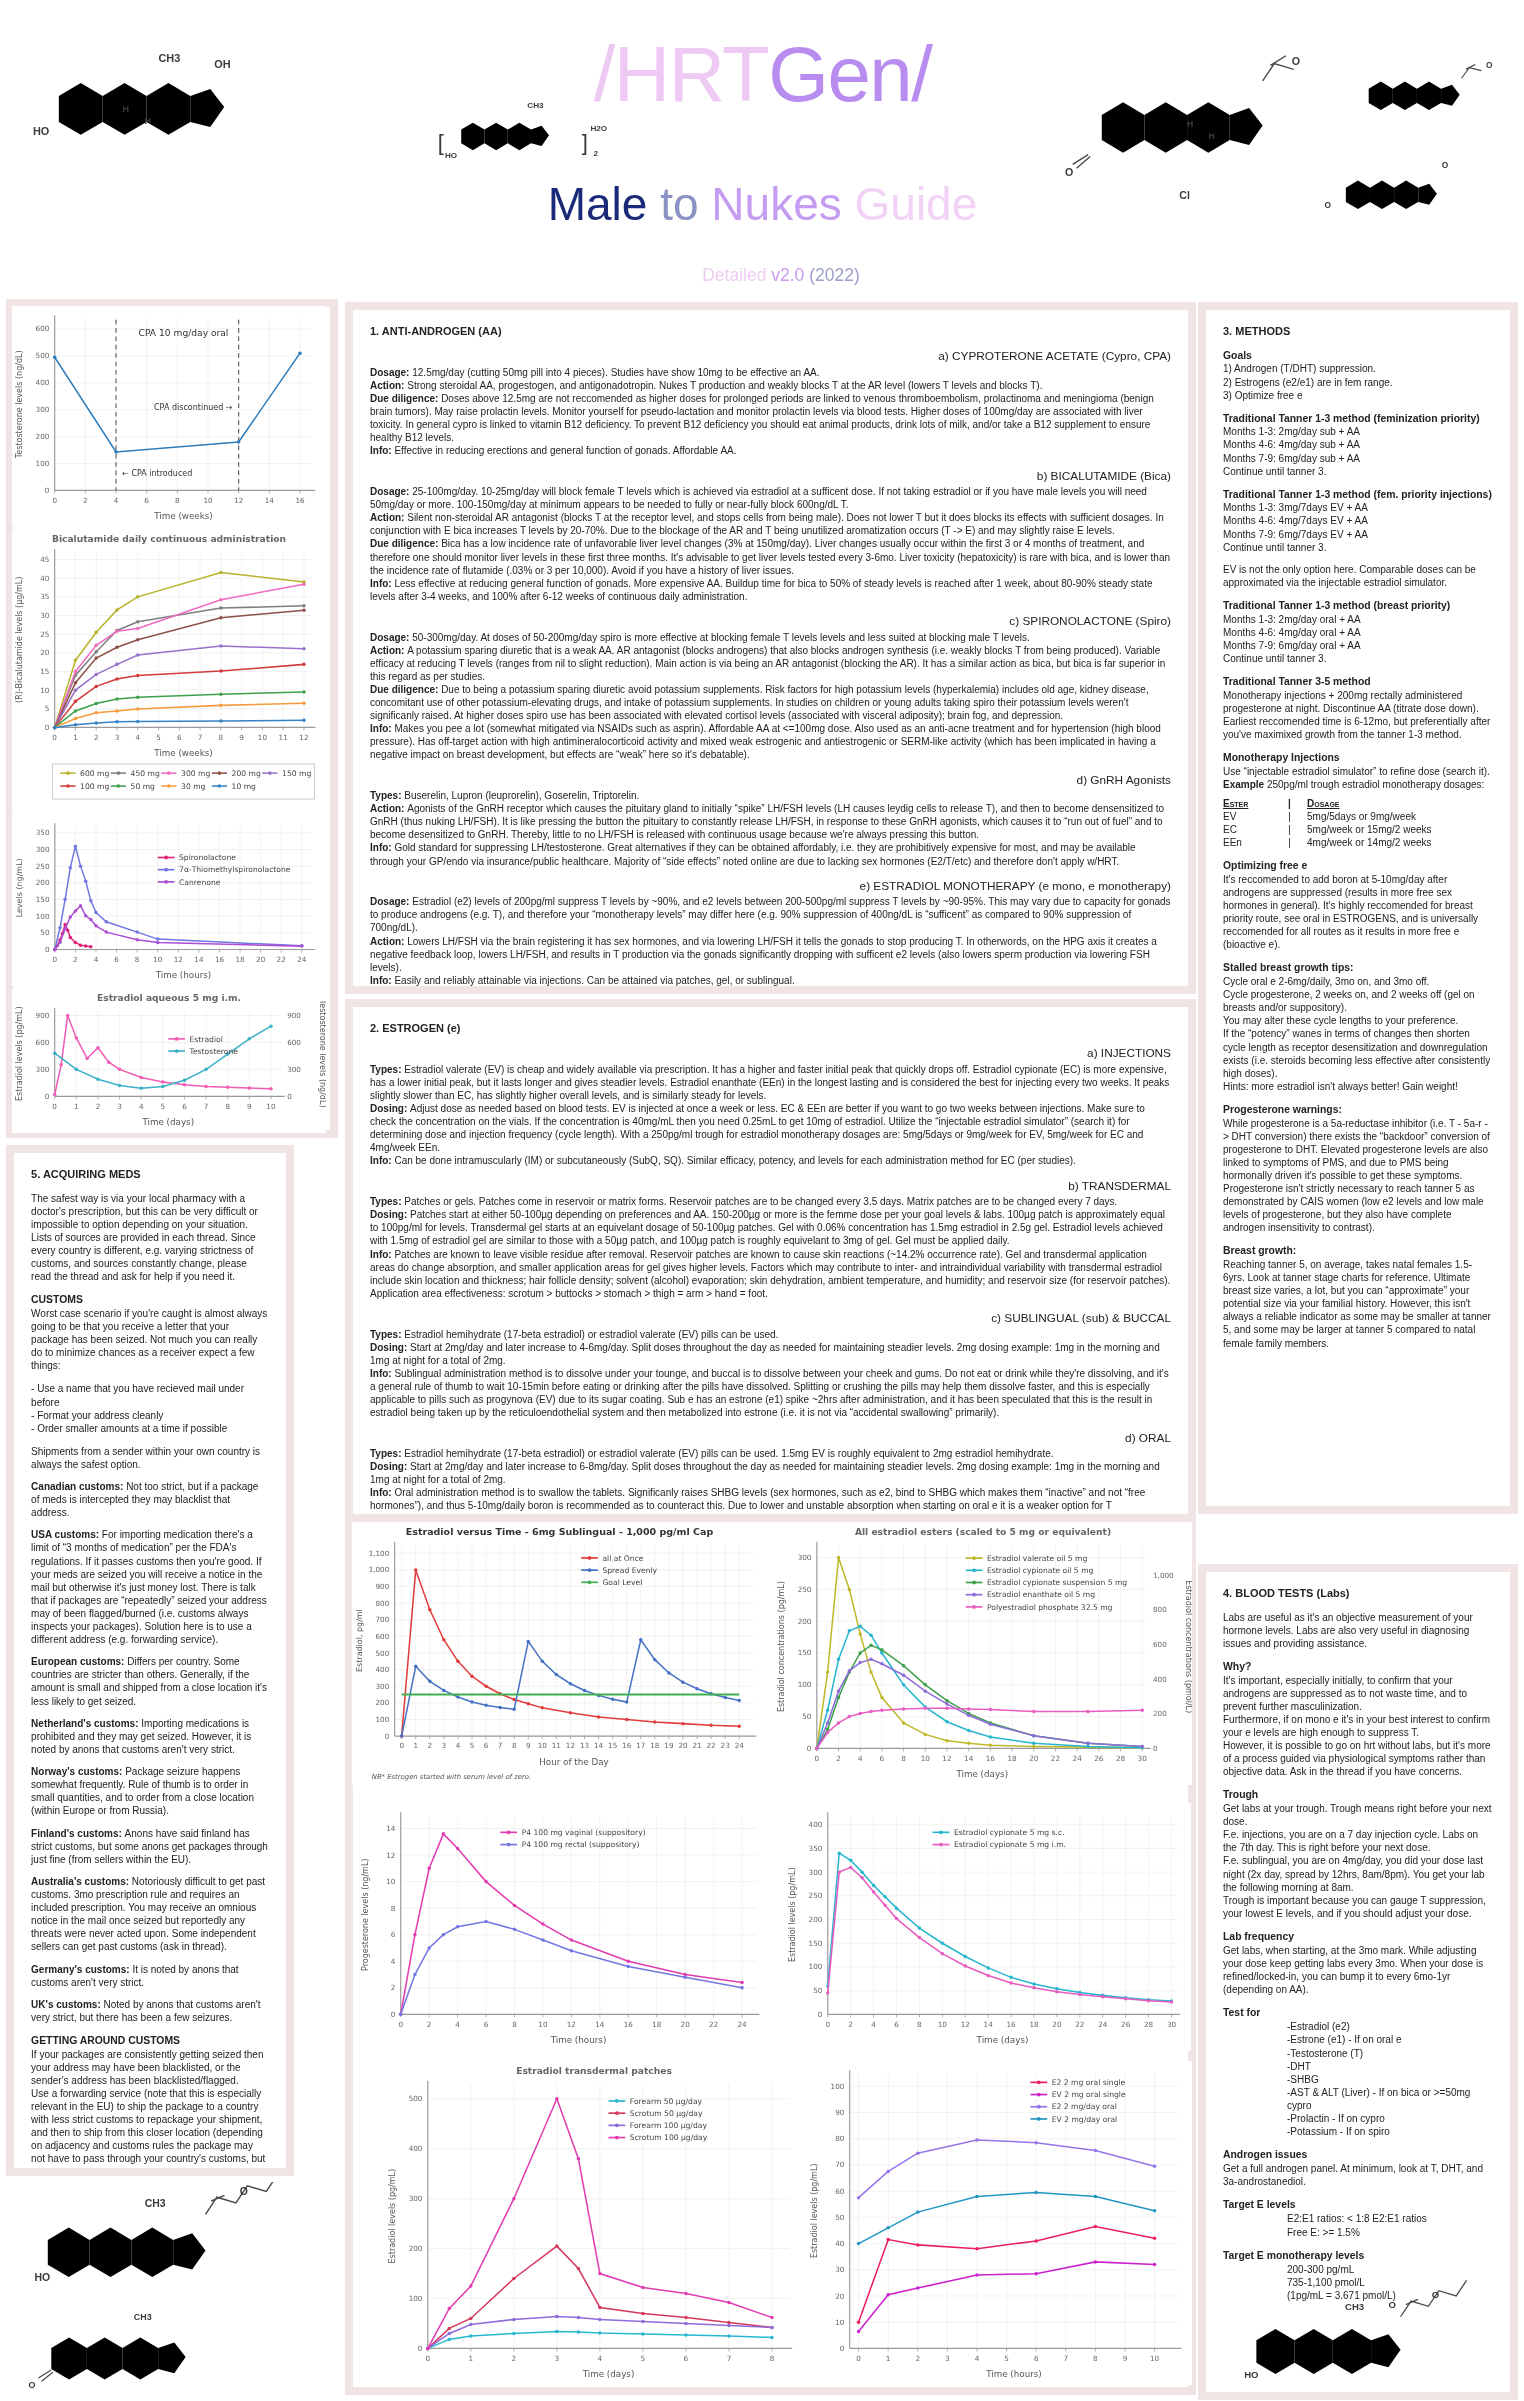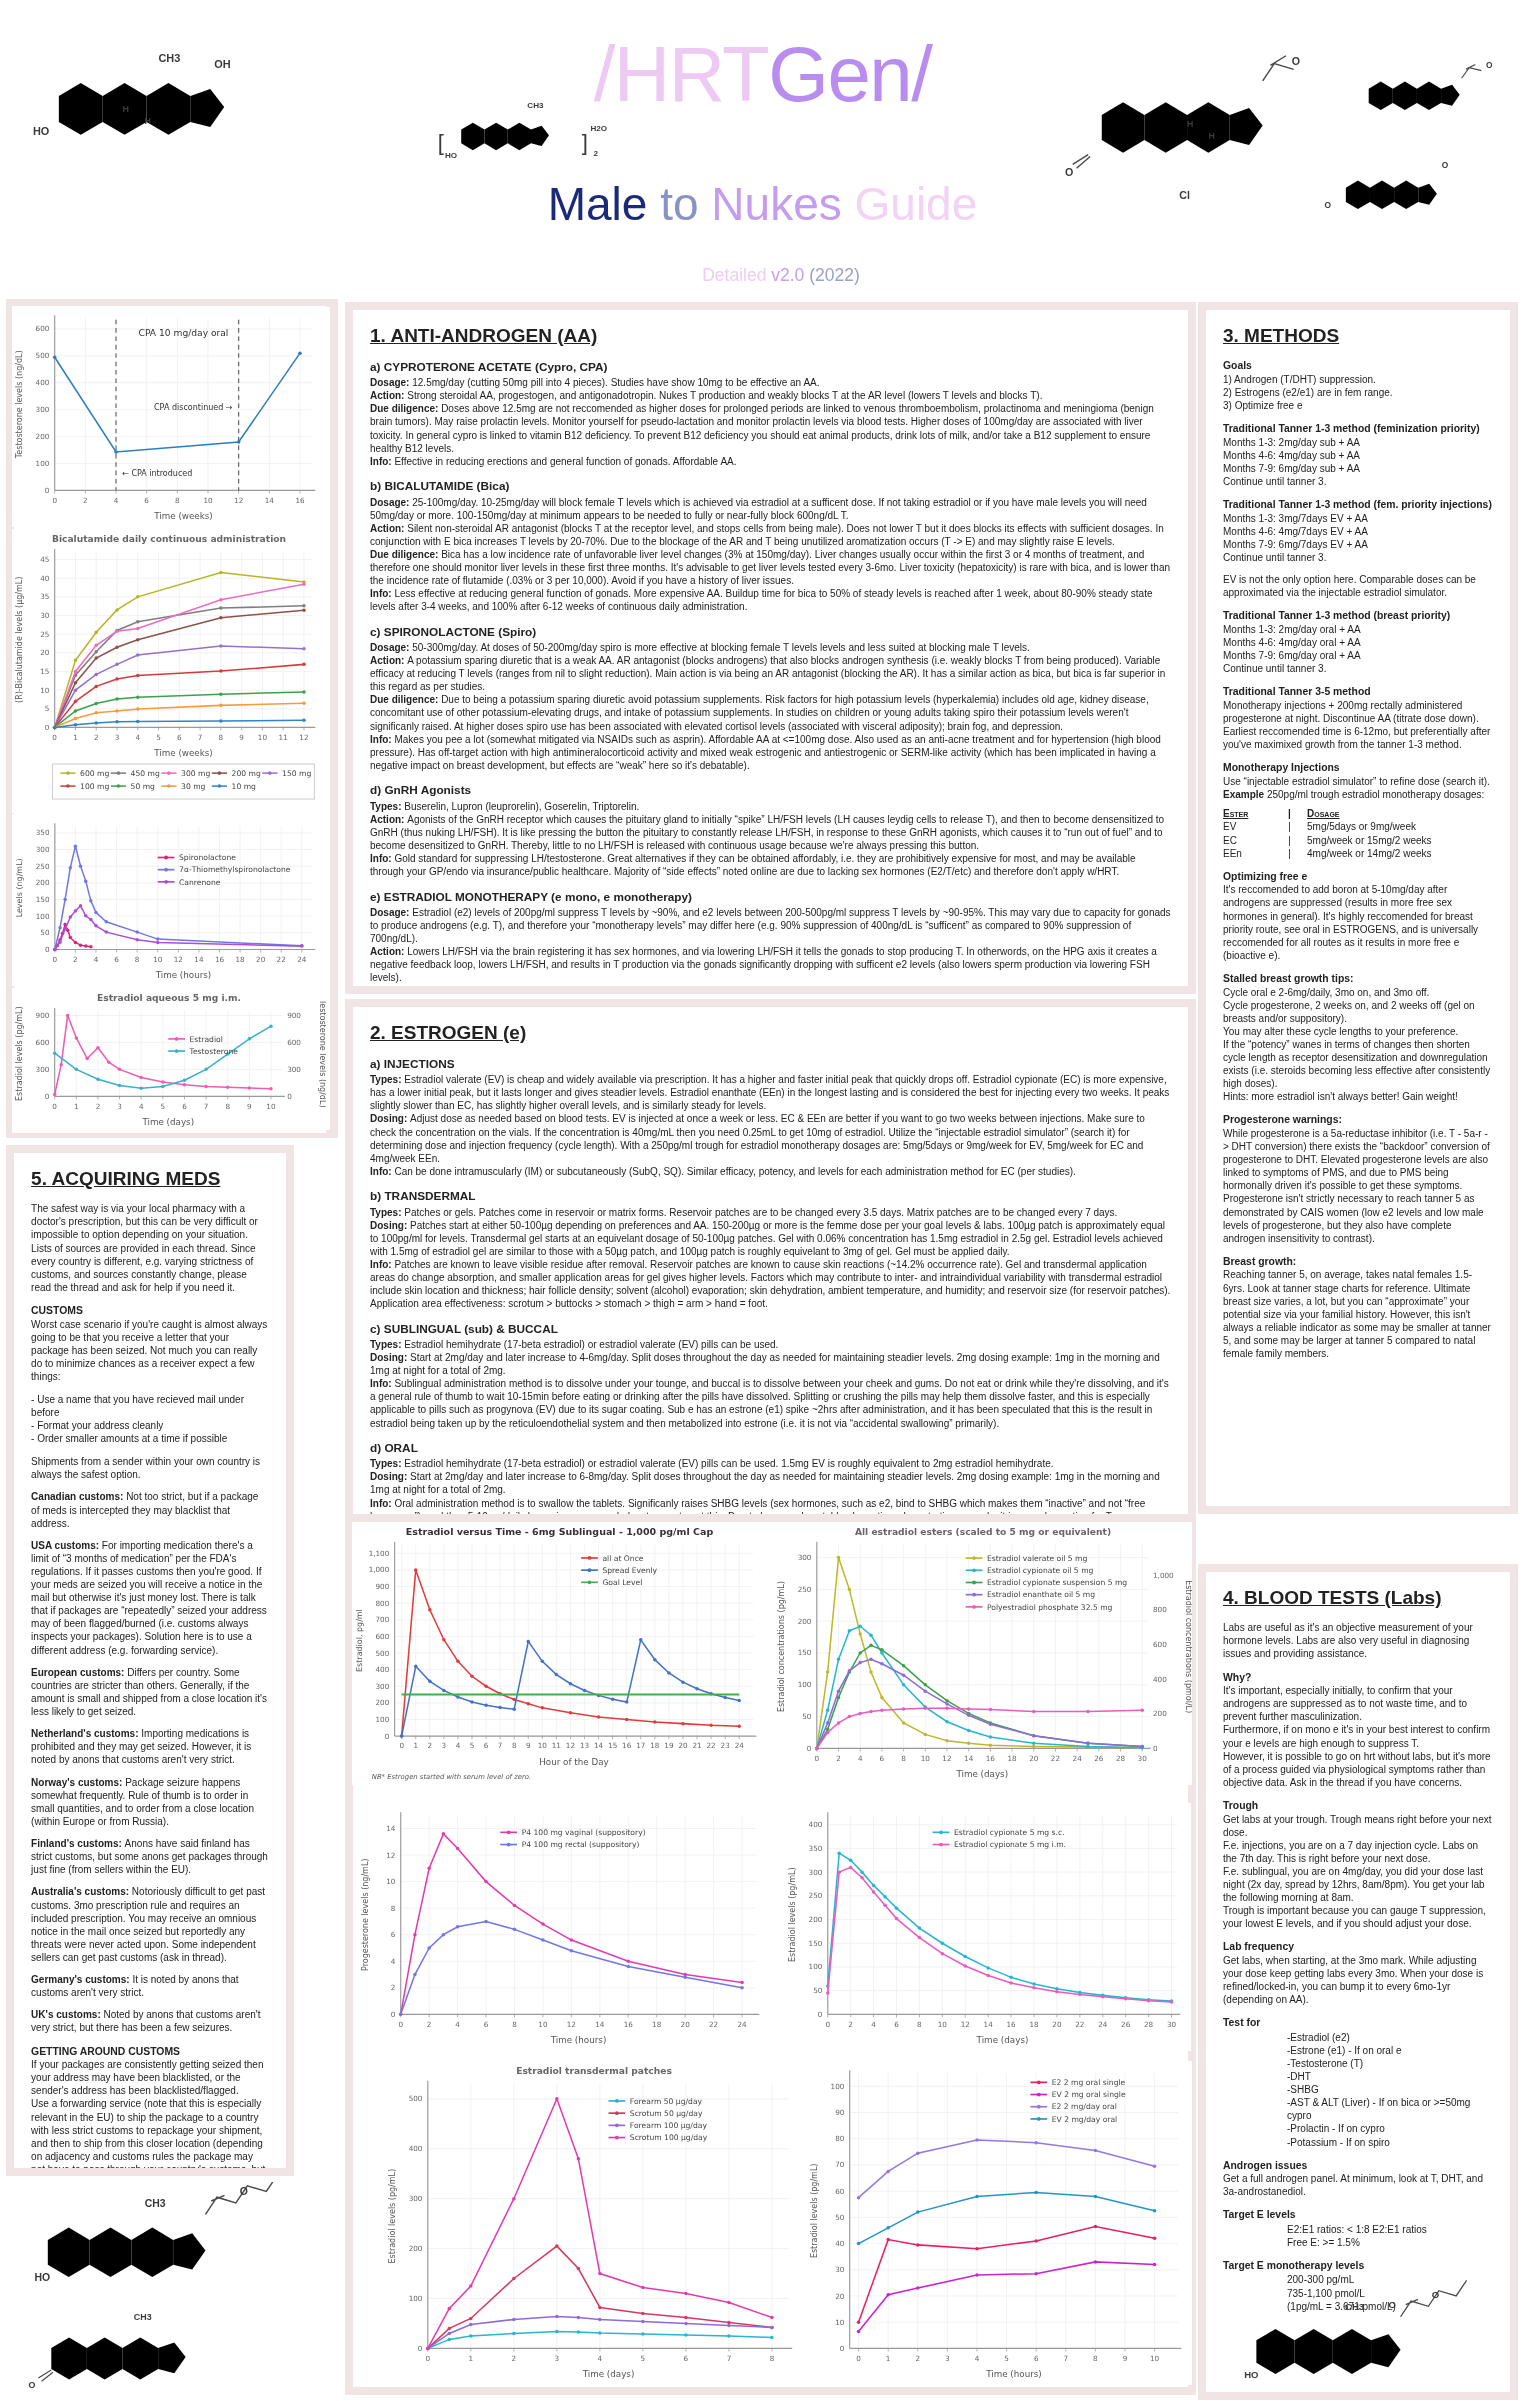--- a/index.html
+++ b/index.html
@@ -1,22 +1,22 @@
 <!DOCTYPE html>
 <html style="--frame: #f1e4e4; --title-hrt: #eec9f3; --title-gen: #b98cf0; --male: #1b2a78; --to: #8a93c4; --female: #c49df1; --guide: #f2d3f6; --detail-1: #eecdf2; --detail-2: #c89bee; --detail-3: #9aa0c8;font-size:12.2px"><head>
 <meta charset="utf-8">
 <style>
   html,body{margin:0;padding:0;background:#fff;}
   body{width:1525px;height:2401px;position:relative;font-family:"Liberation Sans",sans-serif;color:#222;}
   .page{position:absolute;inset:0;overflow:hidden;}
   .box{position:absolute;box-sizing:border-box;background:#fff;border:8.4px solid var(--frame,#f1e4e4);padding:13.7px 17px;overflow:hidden;}
   .frame-only{padding:0;}
   .tcol{font-size:10px;line-height:1.31;}
-  .blk-h1{font-size:19px;font-weight:700;margin:0 0 10.7px;text-decoration:underline;}
-  .blk-h2{font-size:11.8px;font-weight:700;margin:11.4px 0 0.8px;}
+  .blk-h1{font-size:11px;font-weight:700;margin:0 0 10.7px;}
+  .blk-h2{font-size:11.8px;font-weight:400;margin:11.4px 0 0.8px;text-align:right;}
   .blk-h3{font-size:10.4px;font-weight:700;margin:10px 0 0;}
   .blk-p{margin:0;}
   .blk-gap{height:9.1px;}
   .blk-list{margin:0.8px 0;}
   .blk-list.indent .blk-li{padding-left:64px;}
   .blk-table{margin:6.1px 0 1.5px;font-size:10px;width:259px;}
   .blk-table .tr{display:flex;}
   .blk-table .th .td{font-weight:700;text-decoration:underline;font-variant:small-caps;}
   .blk-table .td{flex:1;}
   .blk-table .td.c0{flex:0 0 49px;}

